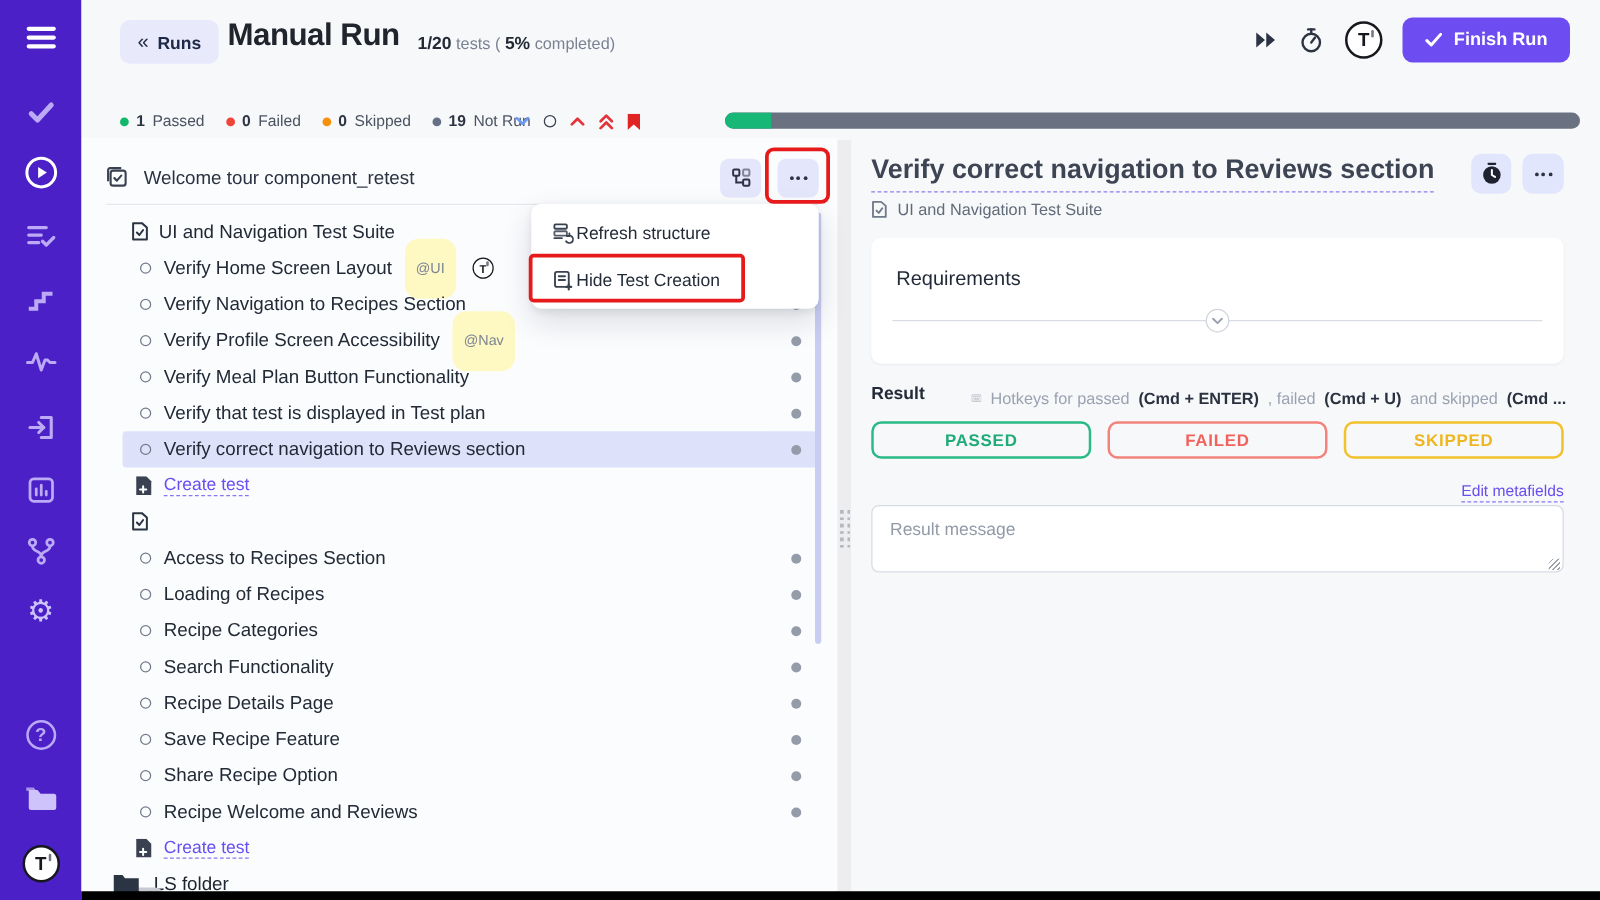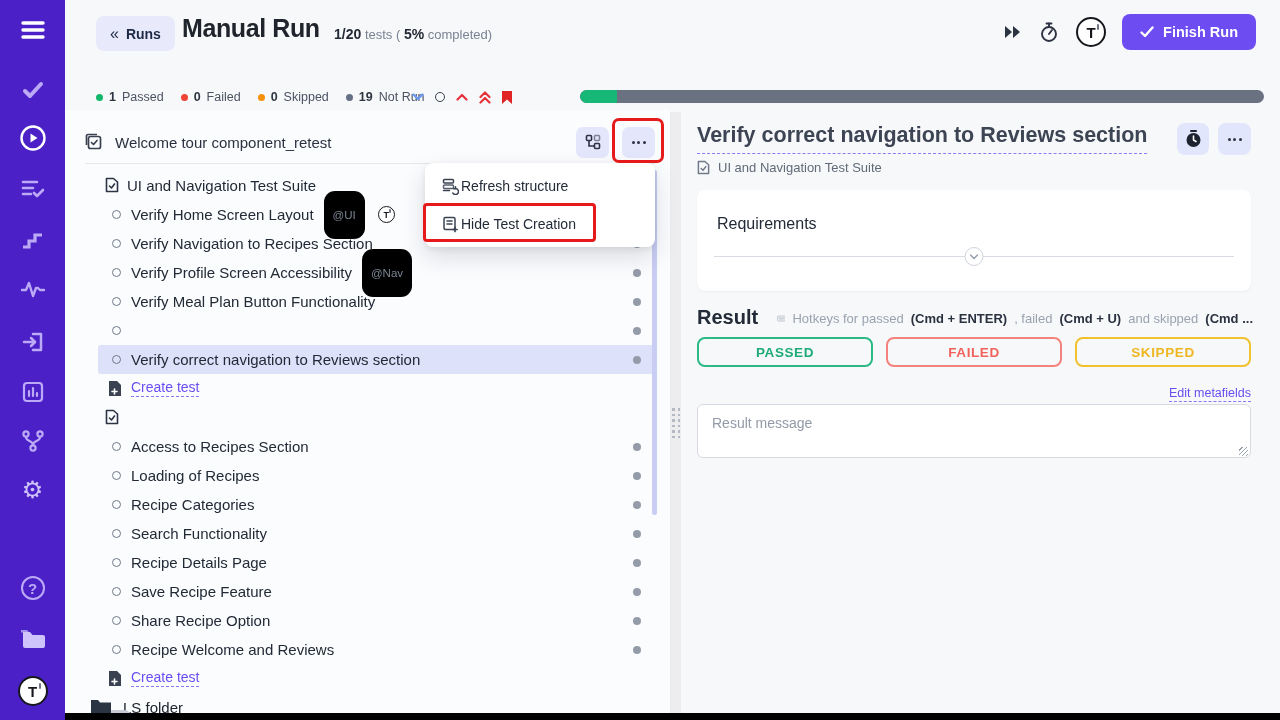--- a/index.html
+++ b/index.html
@@ -46,21 +46,21 @@
   .tree-head .t-title { font-size:15px; color:#2a3140; margin-left:12px; }
   .sq-btn { width:33px; height:31px; background:#e4e7fc; border:none; border-radius:7px; display:flex; align-items:center; justify-content:center; color:#2c3342; cursor:pointer; }
   .dots { display:flex; gap:2.5px; }
   .dots i { width:3px; height:3px; border-radius:50%; background:#2c3342; }
   .tree-divider { position:absolute; left:20px; top:53px; width:570px; height:1px; background:#e6e8ee; }
   .rows { position:absolute; left:20px; top:60px; width:570px; }
   .suite-row { height:30px; display:flex; align-items:center; gap:8px; padding-left:20px; font-size:15px; font-weight:500; color:#1f2733; cursor:pointer; }
   .test-row { height:29px; display:flex; align-items:center; margin-left:13px; padding:0 14px; font-size:15px; color:#222a36; cursor:pointer;text-align:center; }
   .test-row.sel { background:#dde2fa; border-radius:3px; }
   .bullet { width:9px; height:9px; border:1.5px solid #707a89; border-radius:50%; margin-right:10px; flex:none; }
-  .badge { background:#000000; color:#7c8594; font-size:11.5px; padding:18px 9px; border-radius:11px; margin-left:10px; white-space:nowrap; }
+  .badge { background:#fef9c3; color:#7c8594; font-size:11.5px; padding:18px 9px; border-radius:11px; margin-left:10px; white-space:nowrap; }
   .rdot { width:8px; height:8px; border-radius:50%; background:#949ca9; margin-left:auto; flex:none; }
   .mini-logo-wrap { margin-left:13px; display:flex; }
   .create-row { height:28px; display:flex; align-items:center; margin-left:13px; padding-left:10px; gap:9px; cursor:pointer;text-align:center; }
   .create-link { font-size:14px; color:#6a4df0; border-bottom:1.5px dashed #8a76f3; padding-bottom:1px; }
   .folder-row { height:30px; display:flex; align-items:center; gap:11px; padding-left:5px; font-size:15px; color:#20262f; position:relative; cursor:pointer; }
   .folder-badge { position:absolute; left:14px; top:18px; background:#c7cad2; color:#4e555f; font-size:11px; padding:2px 9px; border-radius:9px; z-index:0; }
   .folder-row svg { position:relative; z-index:1; }
   .tree-scrollbar { position:absolute; left:587px; top:60px; width:5px; height:345px; background:#c9cdf3; border-radius:3px; cursor:pointer; }
 
   
@@ -81,21 +81,21 @@
   
   .detail { position:absolute; left:681px; top:110px; right:0; bottom:0; }
   .d-title { position:absolute; left:16px; top:13px; font-size:21.5px; font-weight:800; color:#3d4554; border-bottom:1.5px dashed #8a7cf2; padding-bottom:5px; cursor:text; }
   .d-timer-btn { position:absolute; left:496px; top:13px; width:32px; height:32px; background:#e2e6fc; border:none; border-radius:8px; display:flex; align-items:center; justify-content:center; cursor:pointer; }
   .d-more-btn { position:absolute; left:537px; top:13px; width:33px; height:32px; background:#e2e6fc; border:none; border-radius:8px; display:flex; align-items:center; justify-content:center; cursor:pointer; }
   .d-suite { position:absolute; left:16px; top:50px; display:flex; align-items:center; gap:8px; font-size:13px; color:#606a78; }
   .req-card { position:absolute; left:16px; top:80px; width:554px; height:101px; background:#fff; border-radius:8px; box-shadow:0 1px 2px rgba(16,24,40,.05); }
   .req-title { position:absolute; left:20px; top:25px; font-size:16px; font-weight:400; color:#232b38;text-align:right; }
   .req-line { position:absolute; left:17px; right:17px; top:66px; height:1px; background:#d9dde3; }
   .req-toggle { position:absolute; left:50%; top:57px; transform:translateX(-50%); width:19px; height:19px; background:#fff; border:1.5px solid #ced4dc; border-radius:50%; color:#9aa2b0; display:flex; align-items:center; justify-content:center; cursor:pointer; }
-  .result-h { position:absolute; left:16px; top:196px; font-size:20px; font-weight:700; color:#232b38; }
+  .result-h { position:absolute; left:16px; top:196px; font-size:14px; font-weight:700; color:#232b38; }
   .hotkeys { position:absolute; left:96px; top:201px; width:476px; display:flex; align-items:center; gap:7px; font-size:13px; color:#9aa2b1; white-space:nowrap; overflow:hidden; }
   .hotkeys b { color:#2a3240; font-weight:700; }
   .res-btns { position:absolute; left:16px; top:227px; width:554px; display:flex; gap:13px; }
   .res-btn { flex:1; height:30px; background:transparent; border-radius:8px; font-family:inherit; font-size:13.5px; font-weight:700; letter-spacing:.6px; cursor:pointer; }
   .res-passed { border:2px solid #2bb985; color:#1fab77; }
   .res-failed { border:2px solid #f4827c; color:#f2625c; }
   .res-skipped { border:2px solid #f2c12e; color:#eeb621; }
   .edit-meta { position:absolute; right:29px; top:276px; font-size:12.5px; color:#6a4df0; border-bottom:1.5px dashed #8a76f3; padding-bottom:1px; cursor:pointer; }
   .res-msg { position:absolute; left:16px; top:294px; width:554px; height:54px; background:#fff; border:1px solid #d7dbe1; border-radius:6px; padding:10px 14px; font-family:inherit; font-size:14px; color:#2a3240; resize:none; }
   .res-msg::placeholder { color:#929aa8; }
@@ -322,20 +322,21 @@
         <span class="badge">@Nav</span>
         <span class="rdot"></span>
       </div>
       <div class="test-row">
         <span class="bullet"></span>
         <span>Verify Meal Plan Button Functionality</span>
         <span class="rdot"></span>
       </div>
       <div class="test-row">
         <span class="bullet"></span>
+        <span>Verify that test is displayed in Test plan</span>
         <span class="rdot"></span>
       </div>
       <div class="test-row sel">
         <span class="bullet"></span>
         <span>Verify correct navigation to Reviews section</span>
         <span class="rdot"></span>
       </div>
       <div class="create-row">
         <svg width="14" height="15" viewBox="0 0 14 15">
             <path d="M1 0h8l4 4v11H1z" fill="#3a4252"></path>

